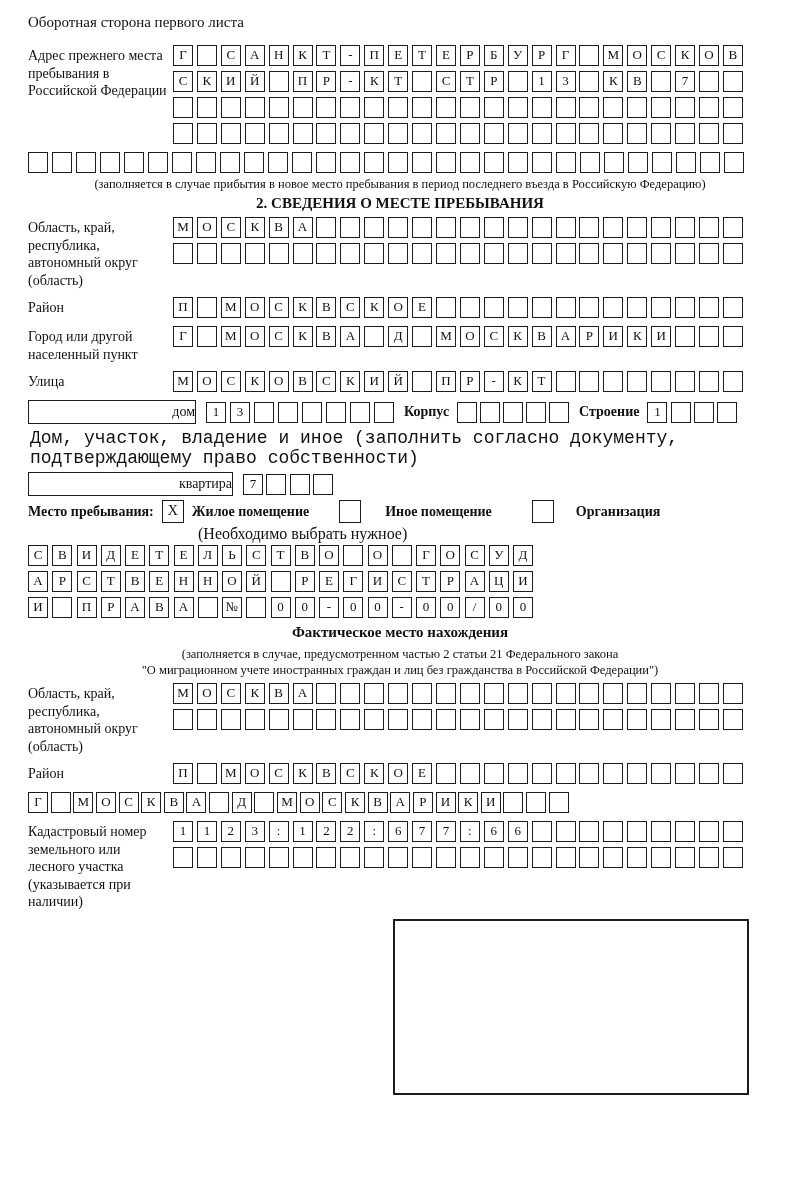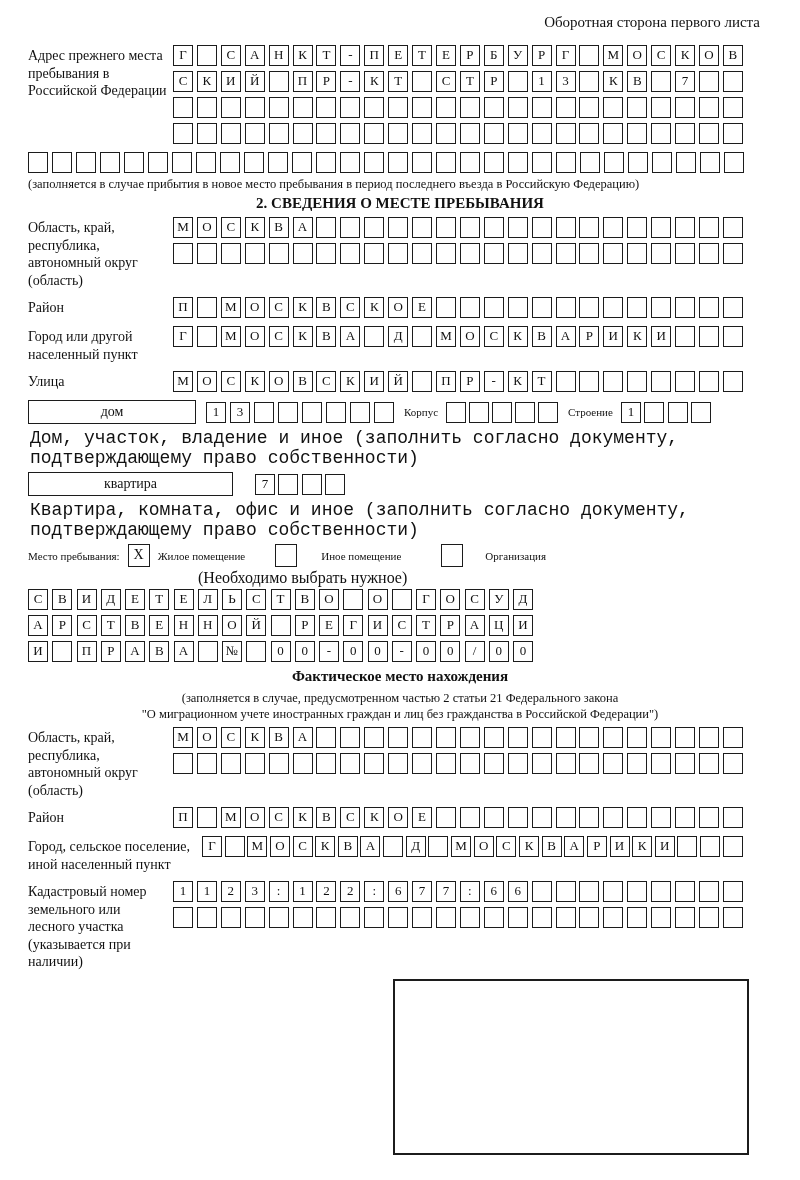--- a/index.html
+++ b/index.html
@@ -4,21 +4,21 @@
 <style>
   * { margin: 0; padding: 0; box-sizing: border-box; }
   html, body { background: #ffffff; }
   body {
     width: 800px; height: 1180px; overflow: hidden;
     font-family: "Liberation Serif", "DejaVu Serif", serif;
     color: #111; font-size: 14px;
   }
   .page { padding: 14px 28px 0 28px; position: relative; }
 
-  .side-note { text-align: right; font-size: 15px; padding-right: 12px; margin-bottom: 14px; }
+  .side-note { font-size: 15px; padding-right: 12px; margin-bottom: 14px; }
 
   .frow { display: flex; align-items: flex-start; margin-bottom: 8px; }
   .flabel { flex: 0 0 145px; width: 145px; padding-right: 6px; font-size: 14px; line-height: 17.5px; padding-top: 2px; }
   .flabel.wide { flex: 0 0 220px; width: 220px; }
   .flabel.city2 { flex: 0 0 174px; width: 174px; }
   .rows { display: flex; flex-direction: column; gap: 5px; }
 
   .cells { display: flex; justify-content: space-between; }
   .cells.w24 { width: 570px; }
   .cells.w24n { width: 541px; }
@@ -26,29 +26,29 @@
   .cells.w21 { width: 505px; }
   .cells.w8  { width: 188px; }
   .cells.w5  { width: 112px; }
   .cells.w4  { width: 90px; }
   .cell {
     flex: 0 0 auto; width: 20px; height: 21px;
     border: 1.5px solid #1c1c1c;
     font-size: 13px; line-height: 18px; text-align: center;
   }
 
-  .center-note { text-align: left; font-size: 12.5px; margin: 2px 0 3px 0; }
+  .center-note { text-align: center; font-size: 12.5px; margin: 2px 0 3px 0; }
   .sec-title { text-align: center; font-weight: bold; font-size: 15px; margin: 3px 0 5px 0; }
   .caption { font-size: 18px; margin: 1px 0 4px 2px; font-family: Liberation Mono, monospace; }
 
   .inline-row { display: flex; align-items: center; margin-bottom: 4px; }
-  .widebox { border: 1.5px solid #1c1c1c; height: 24px; text-align: center; font-size: 14px; line-height: 21px; }
+  .widebox { border: 1.5px solid #1c1c1c; height: 24px; text-align: right; font-size: 14px; line-height: 21px; }
   .widebox.dom { width: 168px; margin-right: 10px; }
-  .widebox.kv  { width: 205px; margin-right: 22px; }
-  .mini-label { font-size: 11px; }
+  .widebox.kv  { width: 205px; margin-right: 10px; }
+  .mini-label { font-size: 14px; font-weight: bold; }
 
   .chk {
     flex: 0 0 auto; width: 22px; height: 23px;
     border: 1.5px solid #1c1c1c; text-align: center;
     font-size: 14px; line-height: 20px;
   }
 
   .stay-row { display: flex; align-items: center; margin-bottom: 2px; }
   .stay-note { font-size: 16px; margin: 0 0 2px 170px; width: 340px; text-align: left; }
 
@@ -392,21 +392,20 @@
 
   <div class="inline-row">
     <div class="widebox kv">квартира</div>
     <div class="cells w4">
         <span class="cell">7</span>
         <span class="cell"></span>
         <span class="cell"></span>
         <span class="cell"></span>
       </div>
   </div>
-  <div class="caption">Квартира, комната, офис и иное (заполнить согласно документу, подтверждающему право собственности)</div>
 
   <div class="stay-row">
     <span class="mini-label mr8">Место пребывания:</span>
     <span class="chk">X</span>
     <span class="mini-label" style="margin-left:8px">Жилое помещение</span>
     <span class="chk ml30"></span>
     <span class="mini-label" style="margin-left:24px">Иное помещение</span>
     <span class="chk ml40"></span>
     <span class="mini-label ml22">Организация</span>
   </div>
@@ -574,21 +573,20 @@
         <span class="cell"></span>
         <span class="cell"></span>
         <span class="cell"></span>
         <span class="cell"></span>
         <span class="cell"></span>
         <span class="cell"></span>
       </div>
   </div>
 
   <div class="frow">
-    <div class="flabel city2">Город, сельское поселение, иной населенный пункт</div>
     <div class="cells w24n">
         <span class="cell">Г</span>
         <span class="cell"></span>
         <span class="cell">М</span>
         <span class="cell">О</span>
         <span class="cell">С</span>
         <span class="cell">К</span>
         <span class="cell">В</span>
         <span class="cell">А</span>
         <span class="cell"></span>

